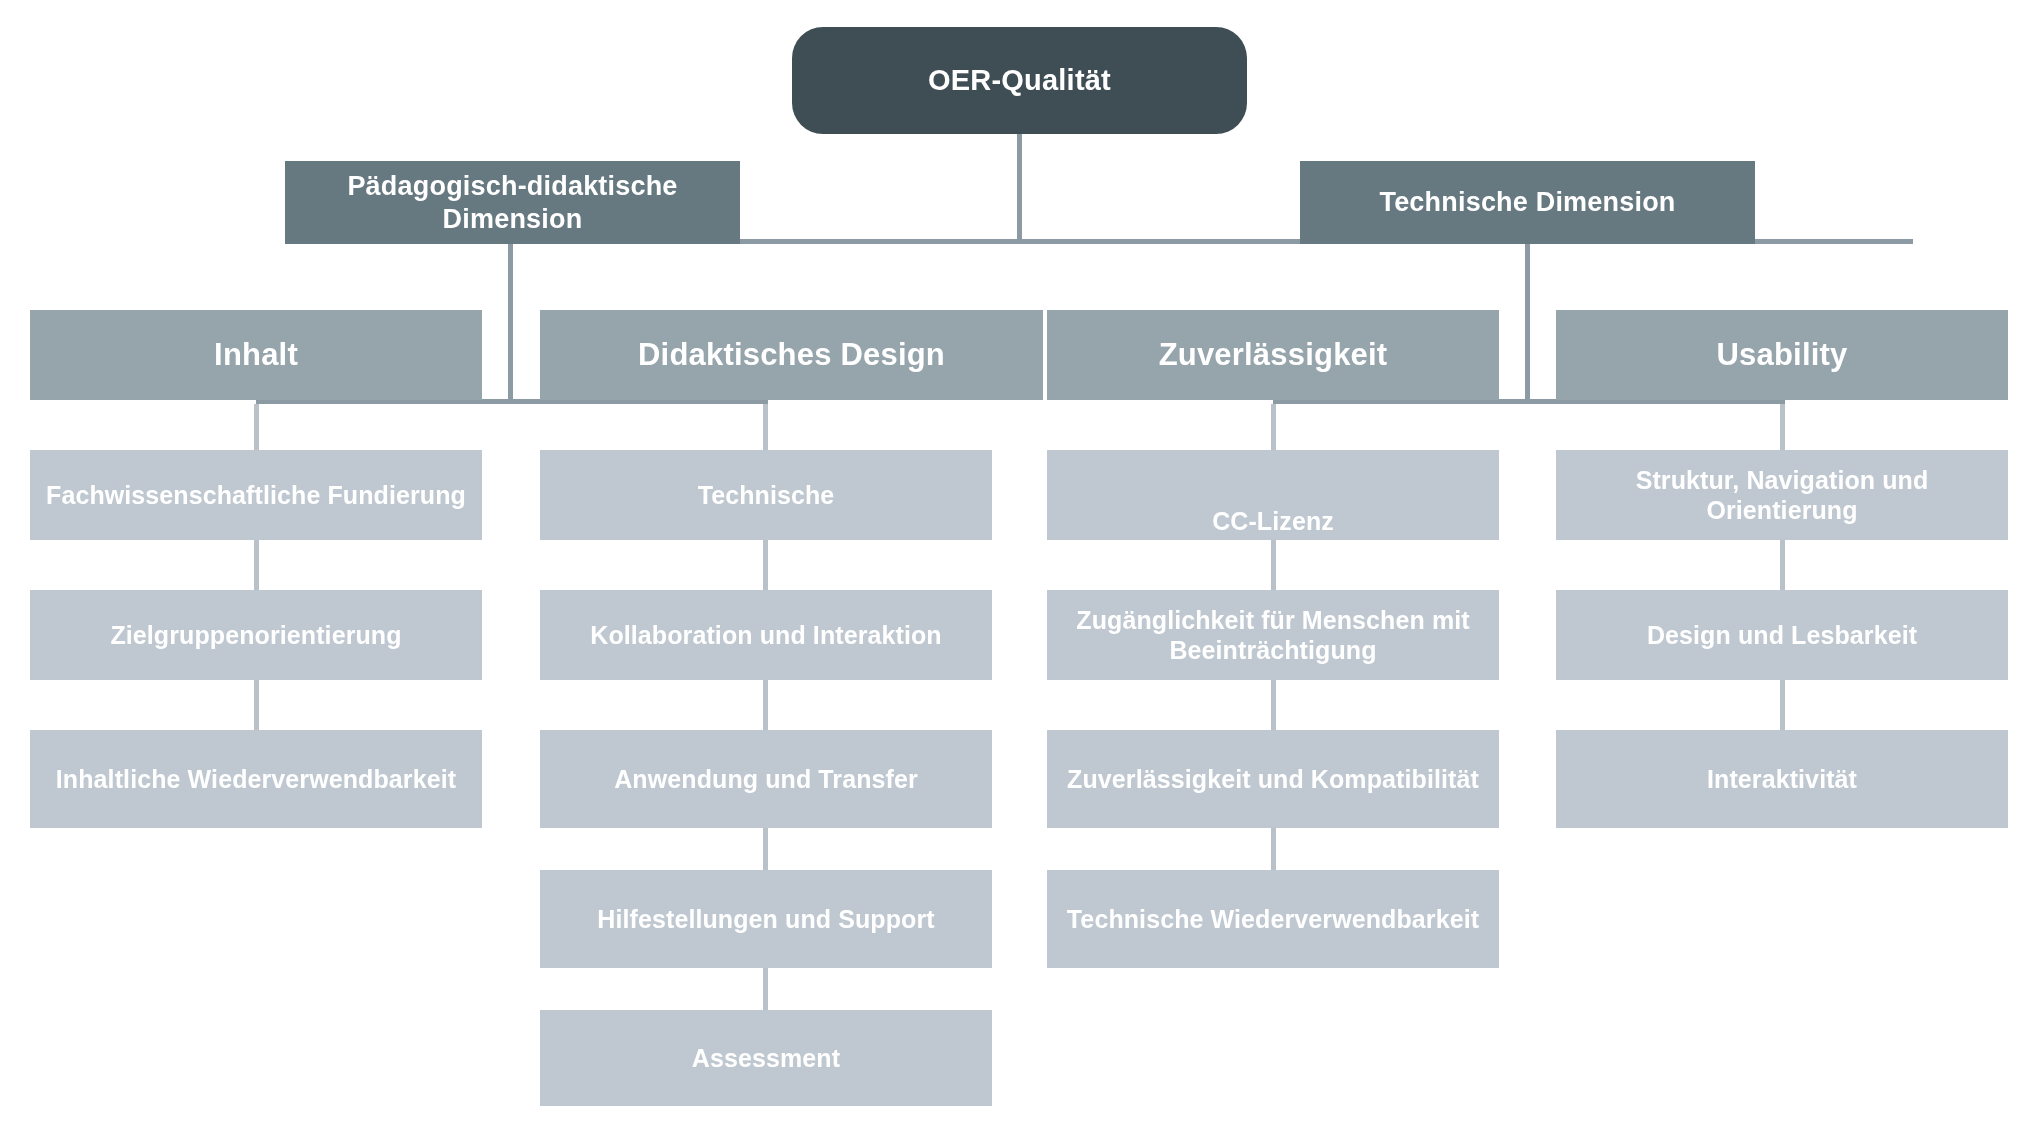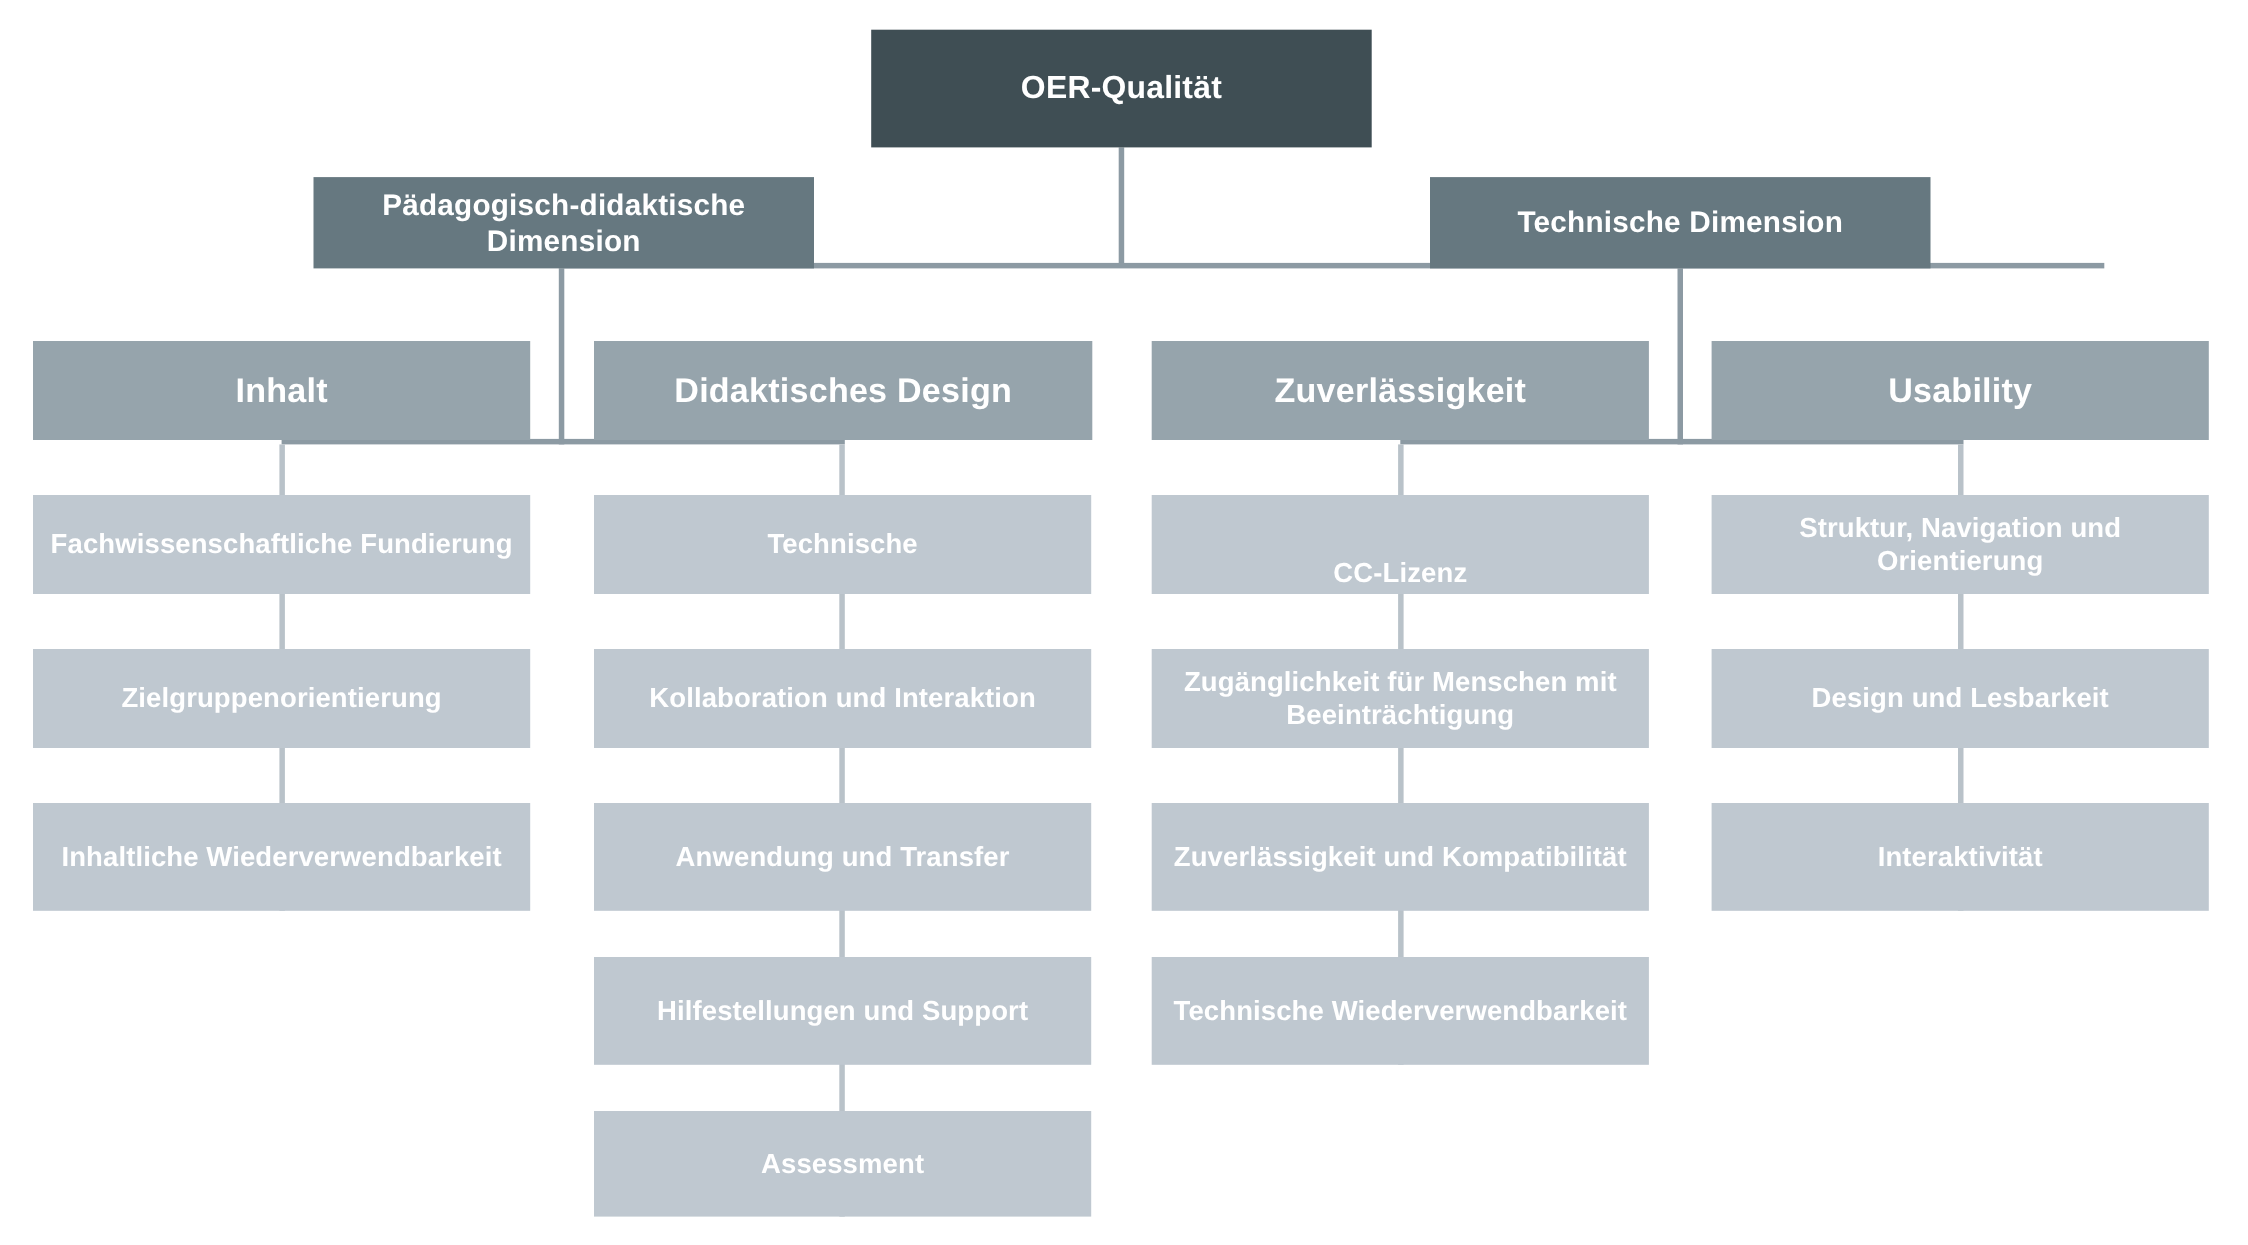--- a/index.html
+++ b/index.html
@@ -76,37 +76,37 @@
 
   <div class="conn" style="left:1525px; top:244px; width:5px; height:160px;"></div>
 
   <div class="conn" style="left:1273px; top:399px; width:512px; height:5px;"></div>
 
   <div class="conn light" style="left:254px; top:404px; width:5px; height:424px;"></div>
   <div class="conn light" style="left:763px; top:404px; width:5px; height:702px;"></div>
   <div class="conn light" style="left:1271px; top:404px; width:5px; height:564px;"></div>
   <div class="conn light" style="left:1780px; top:404px; width:5px; height:424px;"></div>
 
-  <div class="node lvl-root" style="left:792px; top:27px; width:455px; height:107px;">
+  <div class="node lvl-root" style="left:792px; top:27px; width:455px; height:107px;border-radius:31px;">
     <span>OER-Qualität</span>
   </div>
 
   <div class="node lvl-dim" style="left:285px; top:161px; width:455px; height:83px;">
     <span>Pädagogisch-didaktische Dimension</span>
   </div>
 
   <div class="node lvl-dim" style="left:1300px; top:161px; width:455px; height:83px;">
     <span>Technische Dimension</span>
   </div>
 
   <div class="node lvl-cat" style="left:30px; top:310px; width:452px; height:90px;">
     <span>Inhalt</span>
   </div>
 
-  <div class="node lvl-cat" style="left:540px; top:310px; width:453px; height:90px;">
+  <div class="node lvl-cat" style="left:540px; top:310px; width:503px; height:90px;">
     <span>Didaktisches Design</span>
   </div>
 
   <div class="node lvl-cat" style="left:1047px; top:310px; width:452px; height:90px;">
     <span>Zuverlässigkeit</span>
   </div>
 
   <div class="node lvl-cat" style="left:1556px; top:310px; width:452px; height:90px;">
     <span>Usability</span>
   </div>

